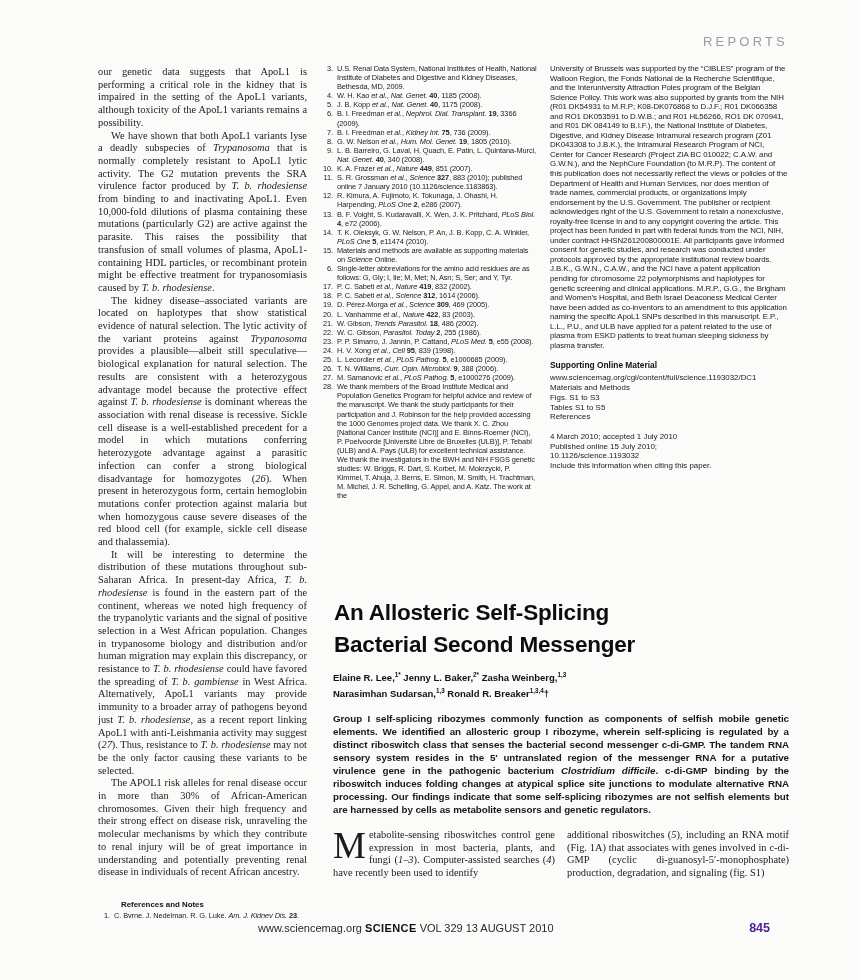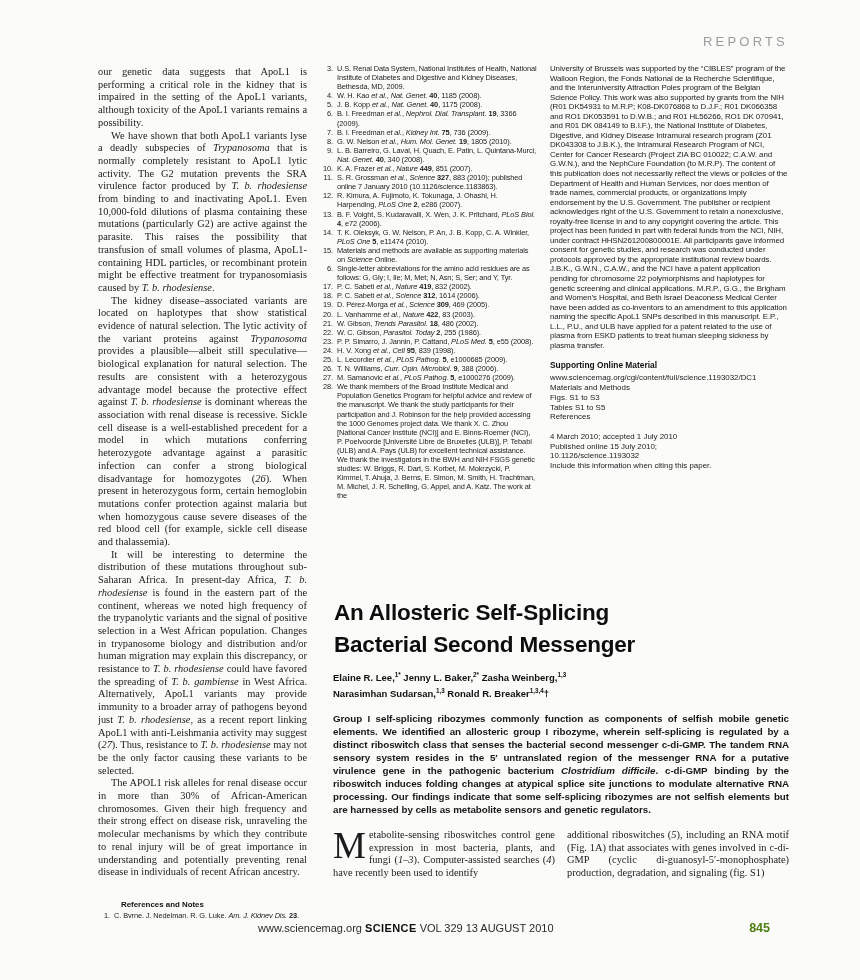--- a/index.html
+++ b/index.html
@@ -39,21 +39,21 @@
   .author-line{font-size:9.5px;font-weight:bold;line-height:12.8px;color:#111;}
   .author-line sup, .rtext sup{font-size:6.3px;}
   .abstract{margin:11px 0 0 0;font-size:9.8px;font-weight:bold;line-height:13px;text-align:justify;color:#181818;letter-spacing:-0.05px;}
   .body-cols{display:flex;gap:12px;margin-top:13px;}
   .bcol{width:222px;font-family:"Liberation Serif",serif;font-size:10.4px;line-height:12.7px;text-align:justify;color:#1b1b1b;}
   .dropcap{float:left;font-family:"Liberation Serif",serif;font-size:37px;line-height:31px;padding:1px 3px 0 0;}
 
   
   .footer{position:absolute;top:922px;left:258px;display:flex;gap:3px;align-items:baseline;font-size:11px;color:#2a2a2a;}
   .footer .journal{font-weight:bold;letter-spacing:0.4px;color:#111;}
-  .pagenum{position:absolute;top:921px;right:90px;font-size:12.5px;font-weight:bold;color:#4d7c0f;}
+  .pagenum{position:absolute;top:921px;right:90px;font-size:12.5px;font-weight:bold;color:#4c1d95;}
 
   i{font-style:italic;} b{font-weight:bold;}
 </style>
 </head>
 <body>
 
 <div id="page">
 
   <div class="reports">REPORTS</div>
 

